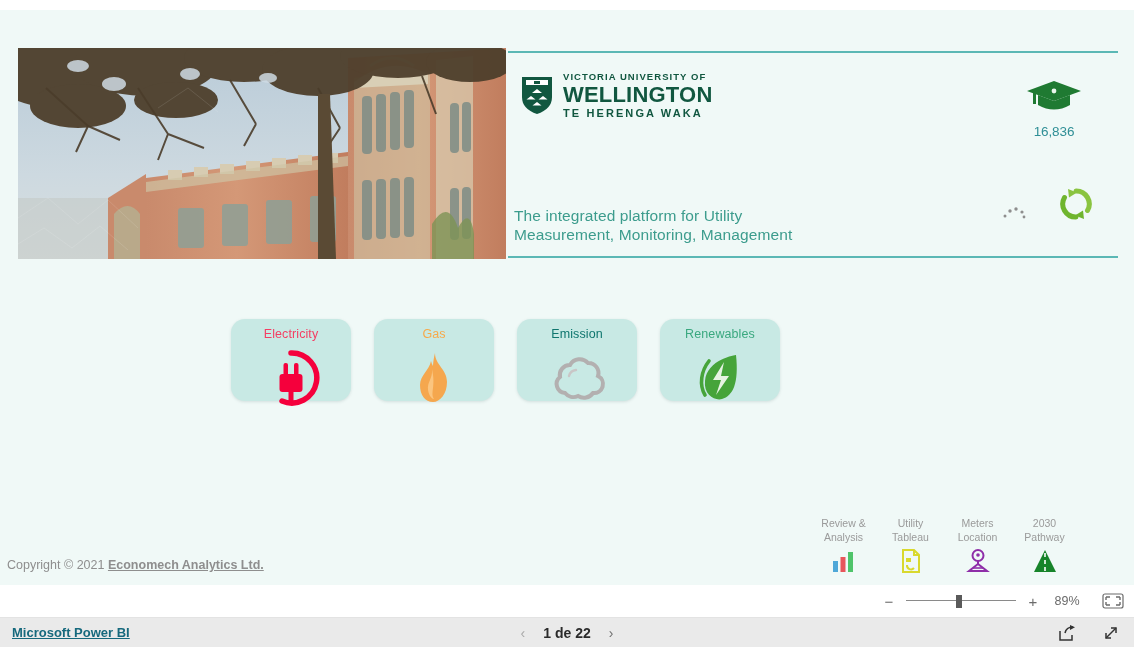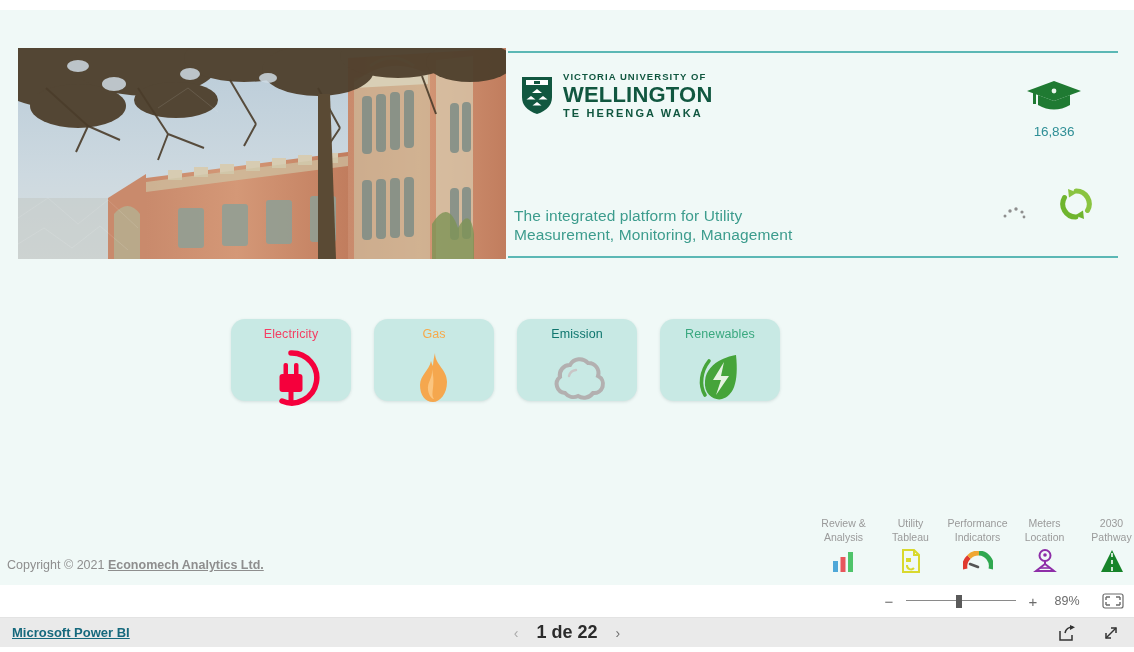--- a/index.html
+++ b/index.html
@@ -176,21 +176,21 @@
     text-decoration: underline; cursor: pointer;
   }
   #pager {
     position: absolute; left: 50%; transform: translateX(-50%);
     display: flex; align-items: center; gap: 18px;
   }
   .pager-arrow {
     font-size: 14px; color: #a9a9a9; cursor: pointer; user-select:none;
   }
   .pager-arrow.enabled { color: #6f6f6f; }
-  #pager-label { font-size: 18px; color: #2b2b2b; font-weight: 700; }
+  #pager-label { font-size: 14px; color: #2b2b2b; font-weight: 700; }
   #footer-actions {
     position: absolute; right: 14px;
     display: flex; align-items: center; gap: 26px;
   }
   .footer-ico { cursor: pointer; width: 18px; height: 18px; }
 </style>
 </head>
 <body>
 
 <div id="app">
@@ -427,32 +427,20 @@
         <div class="nav-icon">
           <svg width="22" height="24" viewBox="0 0 22 24">
             <path d="M3 1 H14 L19 6 V23 H3 Z" fill="none" stroke="#d9d92e" stroke-width="2"></path>
             <path d="M14 1 V6 H19" fill="none" stroke="#d9d92e" stroke-width="2"></path>
             <rect x="6" y="9" width="5" height="4" fill="#d9d92e"></rect>
             <path d="M7 16 A4 4 0 0 0 14 19" fill="none" stroke="#d9d92e" stroke-width="2"></path>
           </svg>
         </div>
       </div>
 
-      <div class="navitem">
-        <div class="nav-label">Performance
-Indicators</div>
-        <div class="nav-icon">
-          <svg width="30" height="20" viewBox="0 0 30 20">
-            <path d="M2 18 A13 13 0 0 1 6 6" fill="none" stroke="#e03a2f" stroke-width="5" stroke-linecap="butt"></path>
-            <path d="M6 6 A13 13 0 0 1 16 2" fill="none" stroke="#f0a732" stroke-width="5" stroke-linecap="butt"></path>
-            <path d="M16 2 A13 13 0 0 1 28 18" fill="none" stroke="#2fa84f" stroke-width="5" stroke-linecap="butt"></path>
-            <path d="M15 16 L7 13" stroke="#555" stroke-width="2.6" stroke-linecap="round"></path>
-          </svg>
-        </div>
-      </div>
 
       <div class="navitem">
         <div class="nav-label">Meters
 Location</div>
         <div class="nav-icon">
           <svg width="24" height="24" viewBox="0 0 24 24">
             <path d="M12 1 A5.5 5.5 0 0 1 12 12 A5.5 5.5 0 0 1 12 1 Z" fill="none" stroke="#8e2ea8" stroke-width="2"></path>
             <circle cx="12" cy="6" r="1.8" fill="#8e2ea8"></circle>
             <path d="M12 11 L12 16" stroke="#8e2ea8" stroke-width="2"></path>
             <path d="M3 22 L12 15 L21 22 Z" fill="none" stroke="#8e2ea8" stroke-width="2"></path>

